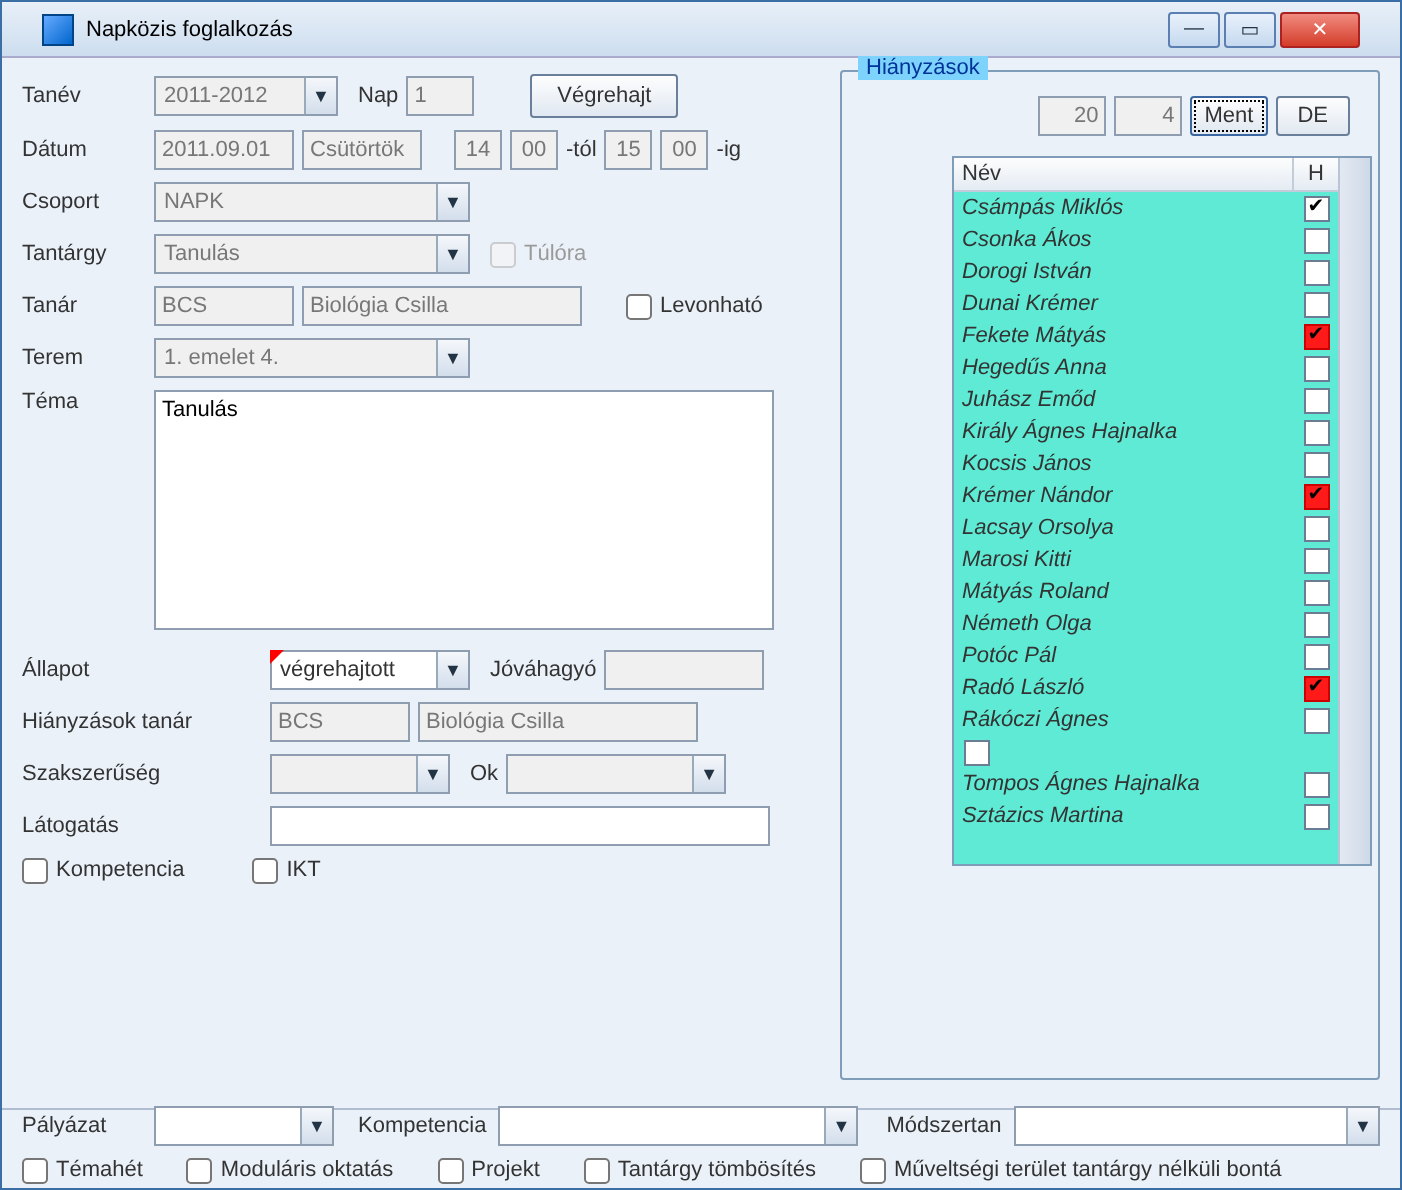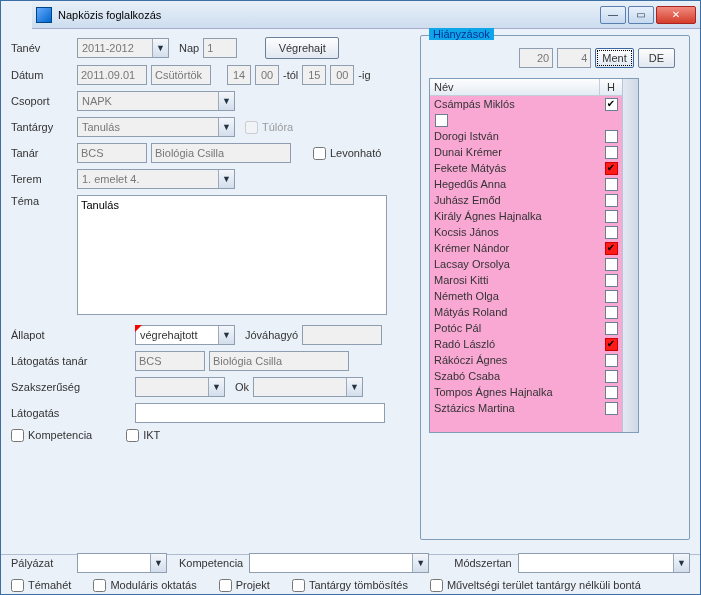--- a/index.html
+++ b/index.html
@@ -16,22 +16,21 @@
     border: 1px solid #3a6ea5;
     background: #eaf1f9;
     position: relative;
   }
   .titlebar {
     height: 28px;
     background: linear-gradient(to bottom, #e8f0f8, #cdddef);
     border-bottom: 1px solid #aac;
     display: flex;
     align-items: center;
-    padding: 0 4px;
-    margin-left: 31px;
+    padding: 0 20px;
   }
   .titlebar-icon {
     width: 16px; height: 16px;
     background: linear-gradient(to bottom right,#6af,#06c);
     border:1px solid #048;
     margin-right: 6px;
   }
   .titlebar-title { flex: 1; color:#000; }
   .win-btns { display:flex; gap:2px; }
   .win-btn {
@@ -90,37 +89,38 @@
   .fieldset {
     position:absolute;
     top:6px; right:10px;
     width:270px; height:505px;
     border:1px solid #7f9db9;
     border-radius:2px;
     padding:8px;
   }
   .fieldset-legend {
     position:absolute; top:-8px; left:8px;
-    background:#0ea5e9; padding:0 4px; color:#003399;
+    background:#7dd3fc; padding:0 4px; color:#003399;
   }
   .abs-row { display:flex; gap:4px; align-items:center; justify-content:flex-end; margin:4px 6px 10px 0;}
   .abs-row input { width:34px; text-align:right; background:#f0f0f0;}
   .abs-table-wrap {
-    border:1px solid #7f9db9; background:#f9a8d4;
+    border:1px solid #7f9db9; background:#5eead4;
     width:210px; height:355px;
     position:relative;
     display:flex;
+    margin-left:47px;
   }
   .abs-table { flex:1; overflow:hidden;}
   .abs-head { display:flex; background:linear-gradient(to bottom,#fdfdfe,#e4ebf3); border-bottom:1px solid #c3ccd9;}
   .abs-head .c-name { flex:1; padding:2px 4px; border-right:1px solid #c3ccd9;}
   .abs-head .c-h { width:22px; padding:2px 2px; text-align:center;}
   .abs-body { }
   .abs-row-item { display:flex; height:16px; line-height:16px;}
-  .abs-row-item .c-name { flex:1; padding:0 4px; white-space:nowrap; overflow:hidden;}
+  .abs-row-item .c-name { flex:1; padding:0 4px; white-space:nowrap; overflow:hidden;font-style:italic;}
   .abs-row-item .c-h { width:22px; display:flex; align-items:center; justify-content:center;}
   .abs-chk {
     width:13px; height:13px; border:1px solid #6b7d94; background:#fff;
     display:flex; align-items:center; justify-content:center; font-size:10px; line-height:10px;
   }
   .abs-chk.on { color:#000;}
   .abs-chk.red { background:#ff1a1a; border-color:#c00; color:#000;}
   .vscroll {
     width:16px; background:linear-gradient(to right,#e3e9f2,#cfd9e6);
     border-left:1px solid #b9c5d6;
@@ -229,21 +229,21 @@
           <div class="dropdown" style="width:100px">
             <span class="dd-text">végrehajtott</span>
             <span class="dd-btn">▼</span>
           </div>
         </div>
         <span class="lbl-s" style="margin-left:6px">Jóváhagyó</span>
         <input type="text" style="width: 80px;" disabled="" value="">
       </div>
 
       <div class="row">
-        <span style="width:120px">Látogatás tanár</span>
+        <span style="width:120px">Hiányzások tanár</span>
         <input type="text" style="width: 70px;" disabled="" value="BCS">
         <input type="text" style="width: 140px;" disabled="" value="Biológia Csilla">
       </div>
 
       <div class="row">
         <span style="width:120px">Szakszerűség</span>
         <div class="dropdown disabled" style="width:90px">
           <span class="dd-text"></span>
           <span class="dd-btn">▼</span>
         </div>
@@ -290,20 +290,21 @@
             <div class="c-h">H</div>
           </div>
           <div class="abs-body" id="abs-body">
               <div class="abs-row-item">
                 <div class="c-name">Csámpás Miklós</div>
                 <div class="c-h">
                   <div class="abs-chk on">✔</div>
                 </div>
               </div>
               <div class="abs-row-item">
+                <div class="c-name">Csonka Ákos</div>
                 <div class="c-h">
                   <div class="abs-chk"></div>
                 </div>
               </div>
               <div class="abs-row-item">
                 <div class="c-name">Dorogi István</div>
                 <div class="c-h">
                   <div class="abs-chk"></div>
                 </div>
               </div>
@@ -355,51 +356,50 @@
                   <div class="abs-chk"></div>
                 </div>
               </div>
               <div class="abs-row-item">
                 <div class="c-name">Marosi Kitti</div>
                 <div class="c-h">
                   <div class="abs-chk"></div>
                 </div>
               </div>
               <div class="abs-row-item">
+                <div class="c-name">Mátyás Roland</div>
+                <div class="c-h">
+                  <div class="abs-chk"></div>
+                </div>
+              </div>
+              <div class="abs-row-item">
                 <div class="c-name">Németh Olga</div>
                 <div class="c-h">
                   <div class="abs-chk"></div>
                 </div>
               </div>
               <div class="abs-row-item">
-                <div class="c-name">Mátyás Roland</div>
-                <div class="c-h">
-                  <div class="abs-chk"></div>
-                </div>
-              </div>
-              <div class="abs-row-item">
                 <div class="c-name">Potóc Pál</div>
                 <div class="c-h">
                   <div class="abs-chk"></div>
                 </div>
               </div>
               <div class="abs-row-item">
                 <div class="c-name">Radó László</div>
                 <div class="c-h">
                   <div class="abs-chk on red">✔</div>
                 </div>
               </div>
               <div class="abs-row-item">
                 <div class="c-name">Rákóczi Ágnes</div>
                 <div class="c-h">
                   <div class="abs-chk"></div>
                 </div>
               </div>
               <div class="abs-row-item">
-                <div class="c-name">Szabó Csaba</div>
                 <div class="c-h">
                   <div class="abs-chk"></div>
                 </div>
               </div>
               <div class="abs-row-item">
                 <div class="c-name">Tompos Ágnes Hajnalka</div>
                 <div class="c-h">
                   <div class="abs-chk"></div>
                 </div>
               </div>
@@ -421,21 +421,21 @@
         <span class="lbl-s" style="width:60px">Pályázat</span>
         <div class="dropdown" style="width:90px">
           <span class="dd-text"></span>
             <span class="dd-btn">▼</span>
         </div>
         <span class="lbl-s" style="margin-left:6px">Kompetencia</span>
         <div class="dropdown" style="width:180px">
           <span class="dd-text"></span>
             <span class="dd-btn">▼</span>
         </div>
-        <span class="lbl-s" style="margin-left:19px">Módszertan</span>
+        <span class="lbl-s" style="margin-left:8px">Módszertan</span>
         <div class="dropdown grow">
           <span class="dd-text"></span>
             <span class="dd-btn">▼</span>
         </div>
       </div>
       <div class="bottom-row" style="gap:22px">
         <label class="chk">
             <input type="checkbox" style="">
             <span>Témahét</span>
           </label>

